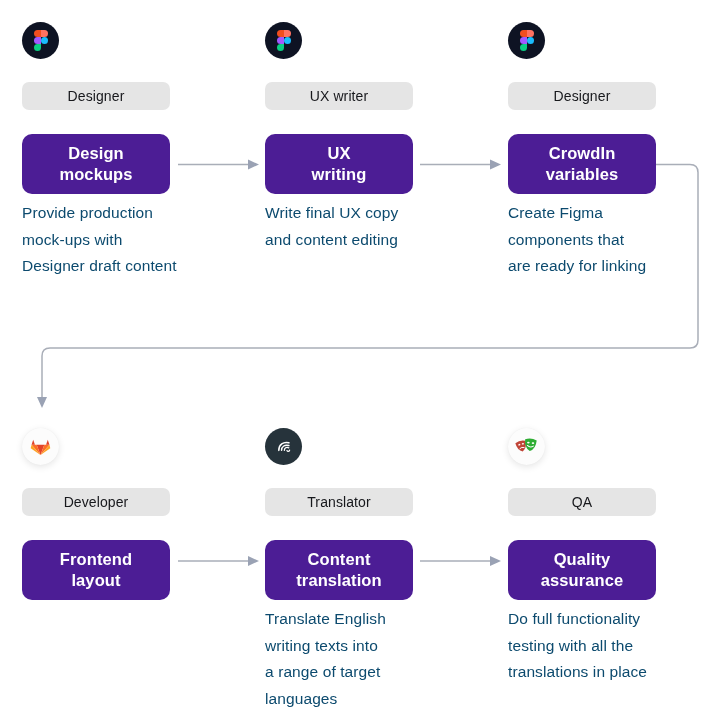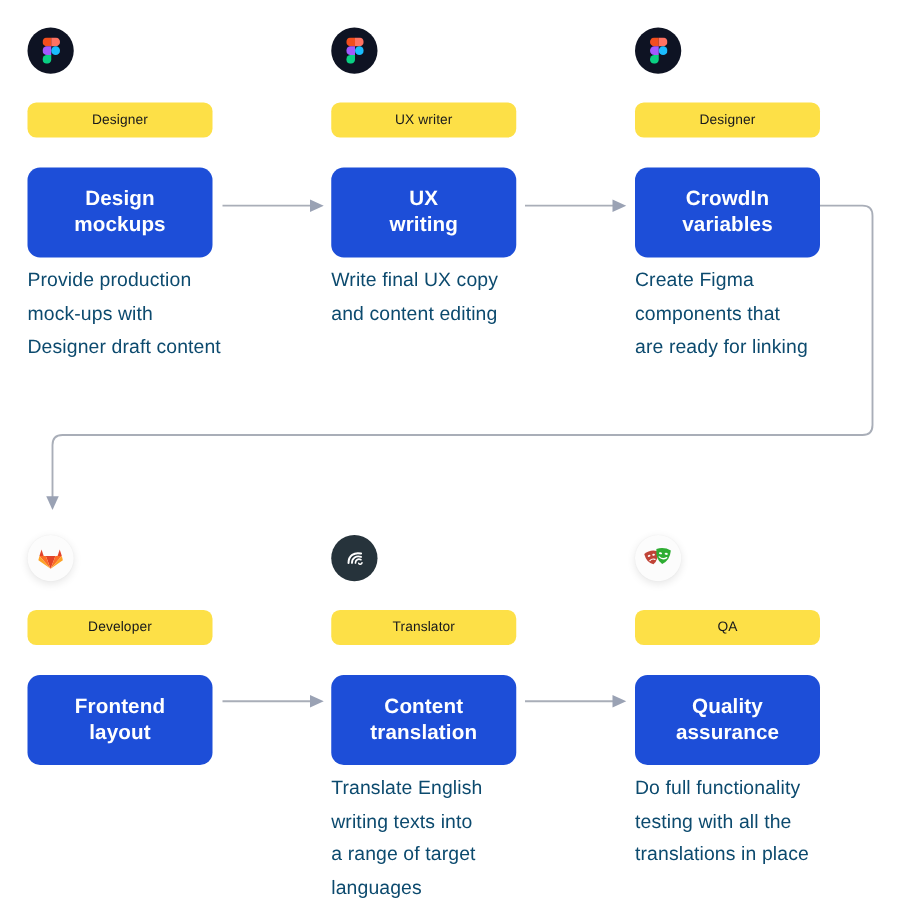--- a/index.html
+++ b/index.html
@@ -30,31 +30,31 @@
   .tool-icon.dark-slate { background: #26333b; }
   .tool-icon.light {
     background: #fcfcfc;
     box-shadow: 0 2px 7px rgba(0,0,0,0.10), 0 0 1px rgba(0,0,0,0.06);
   }
   .tool-icon svg { display: block; }
 
   .role-pill {
     margin-top: 23px;
     width: 148px; height: 28px;
-    background: #fde047;
+    background: #e5e5e5;
     border-radius: 7px;
     display: flex; align-items: center; justify-content: center;
-    font-size: 11px; color: #17181c;
+    font-size: 14px; color: #17181c;
     letter-spacing: 0.1px;
   }
 
   .step-button {
     margin-top: 24px;
-    width: 148px; height: 72px;
-    background: #1d4ed8;
+    width: 148px; height: 60px;
+    background: #4c1d95;
     border-radius: 10px;
     border: none;
     display: flex; flex-direction: column;
     align-items: center; justify-content: center;
     color: #ffffff;
     font-family: "Liberation Sans", sans-serif;
     font-size: 16.5px; font-weight: 700;
     line-height: 21px; letter-spacing: 0.1px;
     cursor: pointer;
   }

